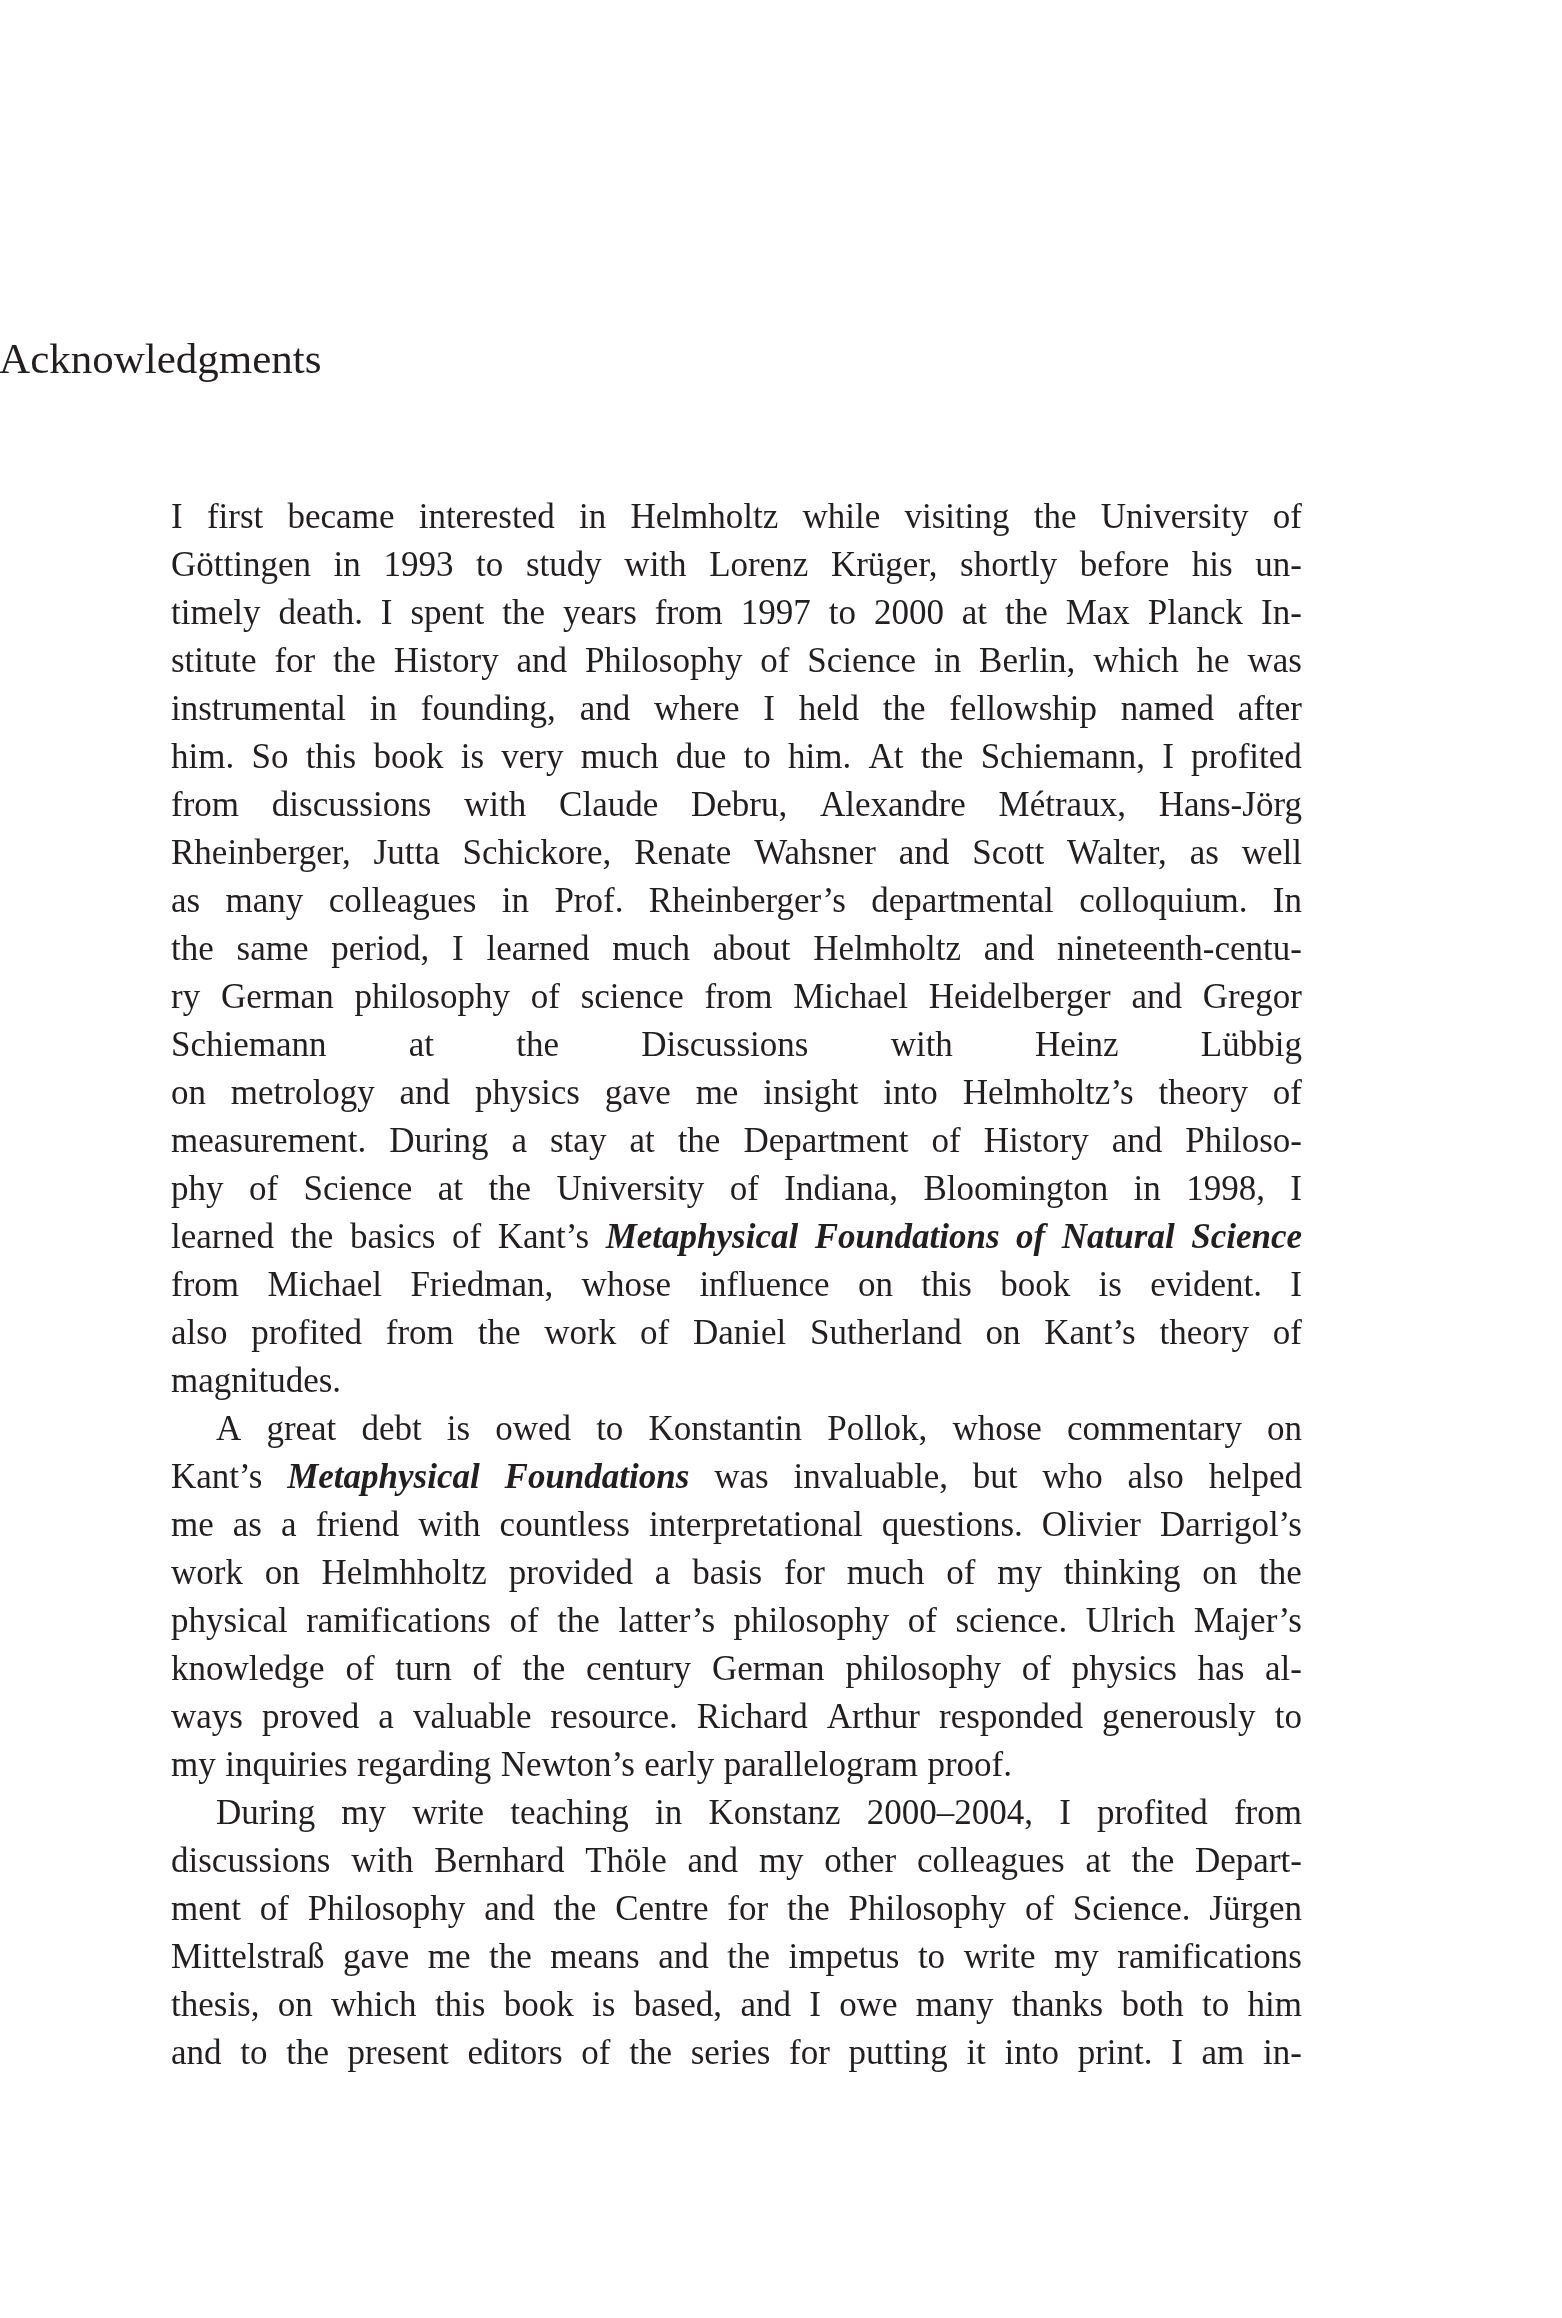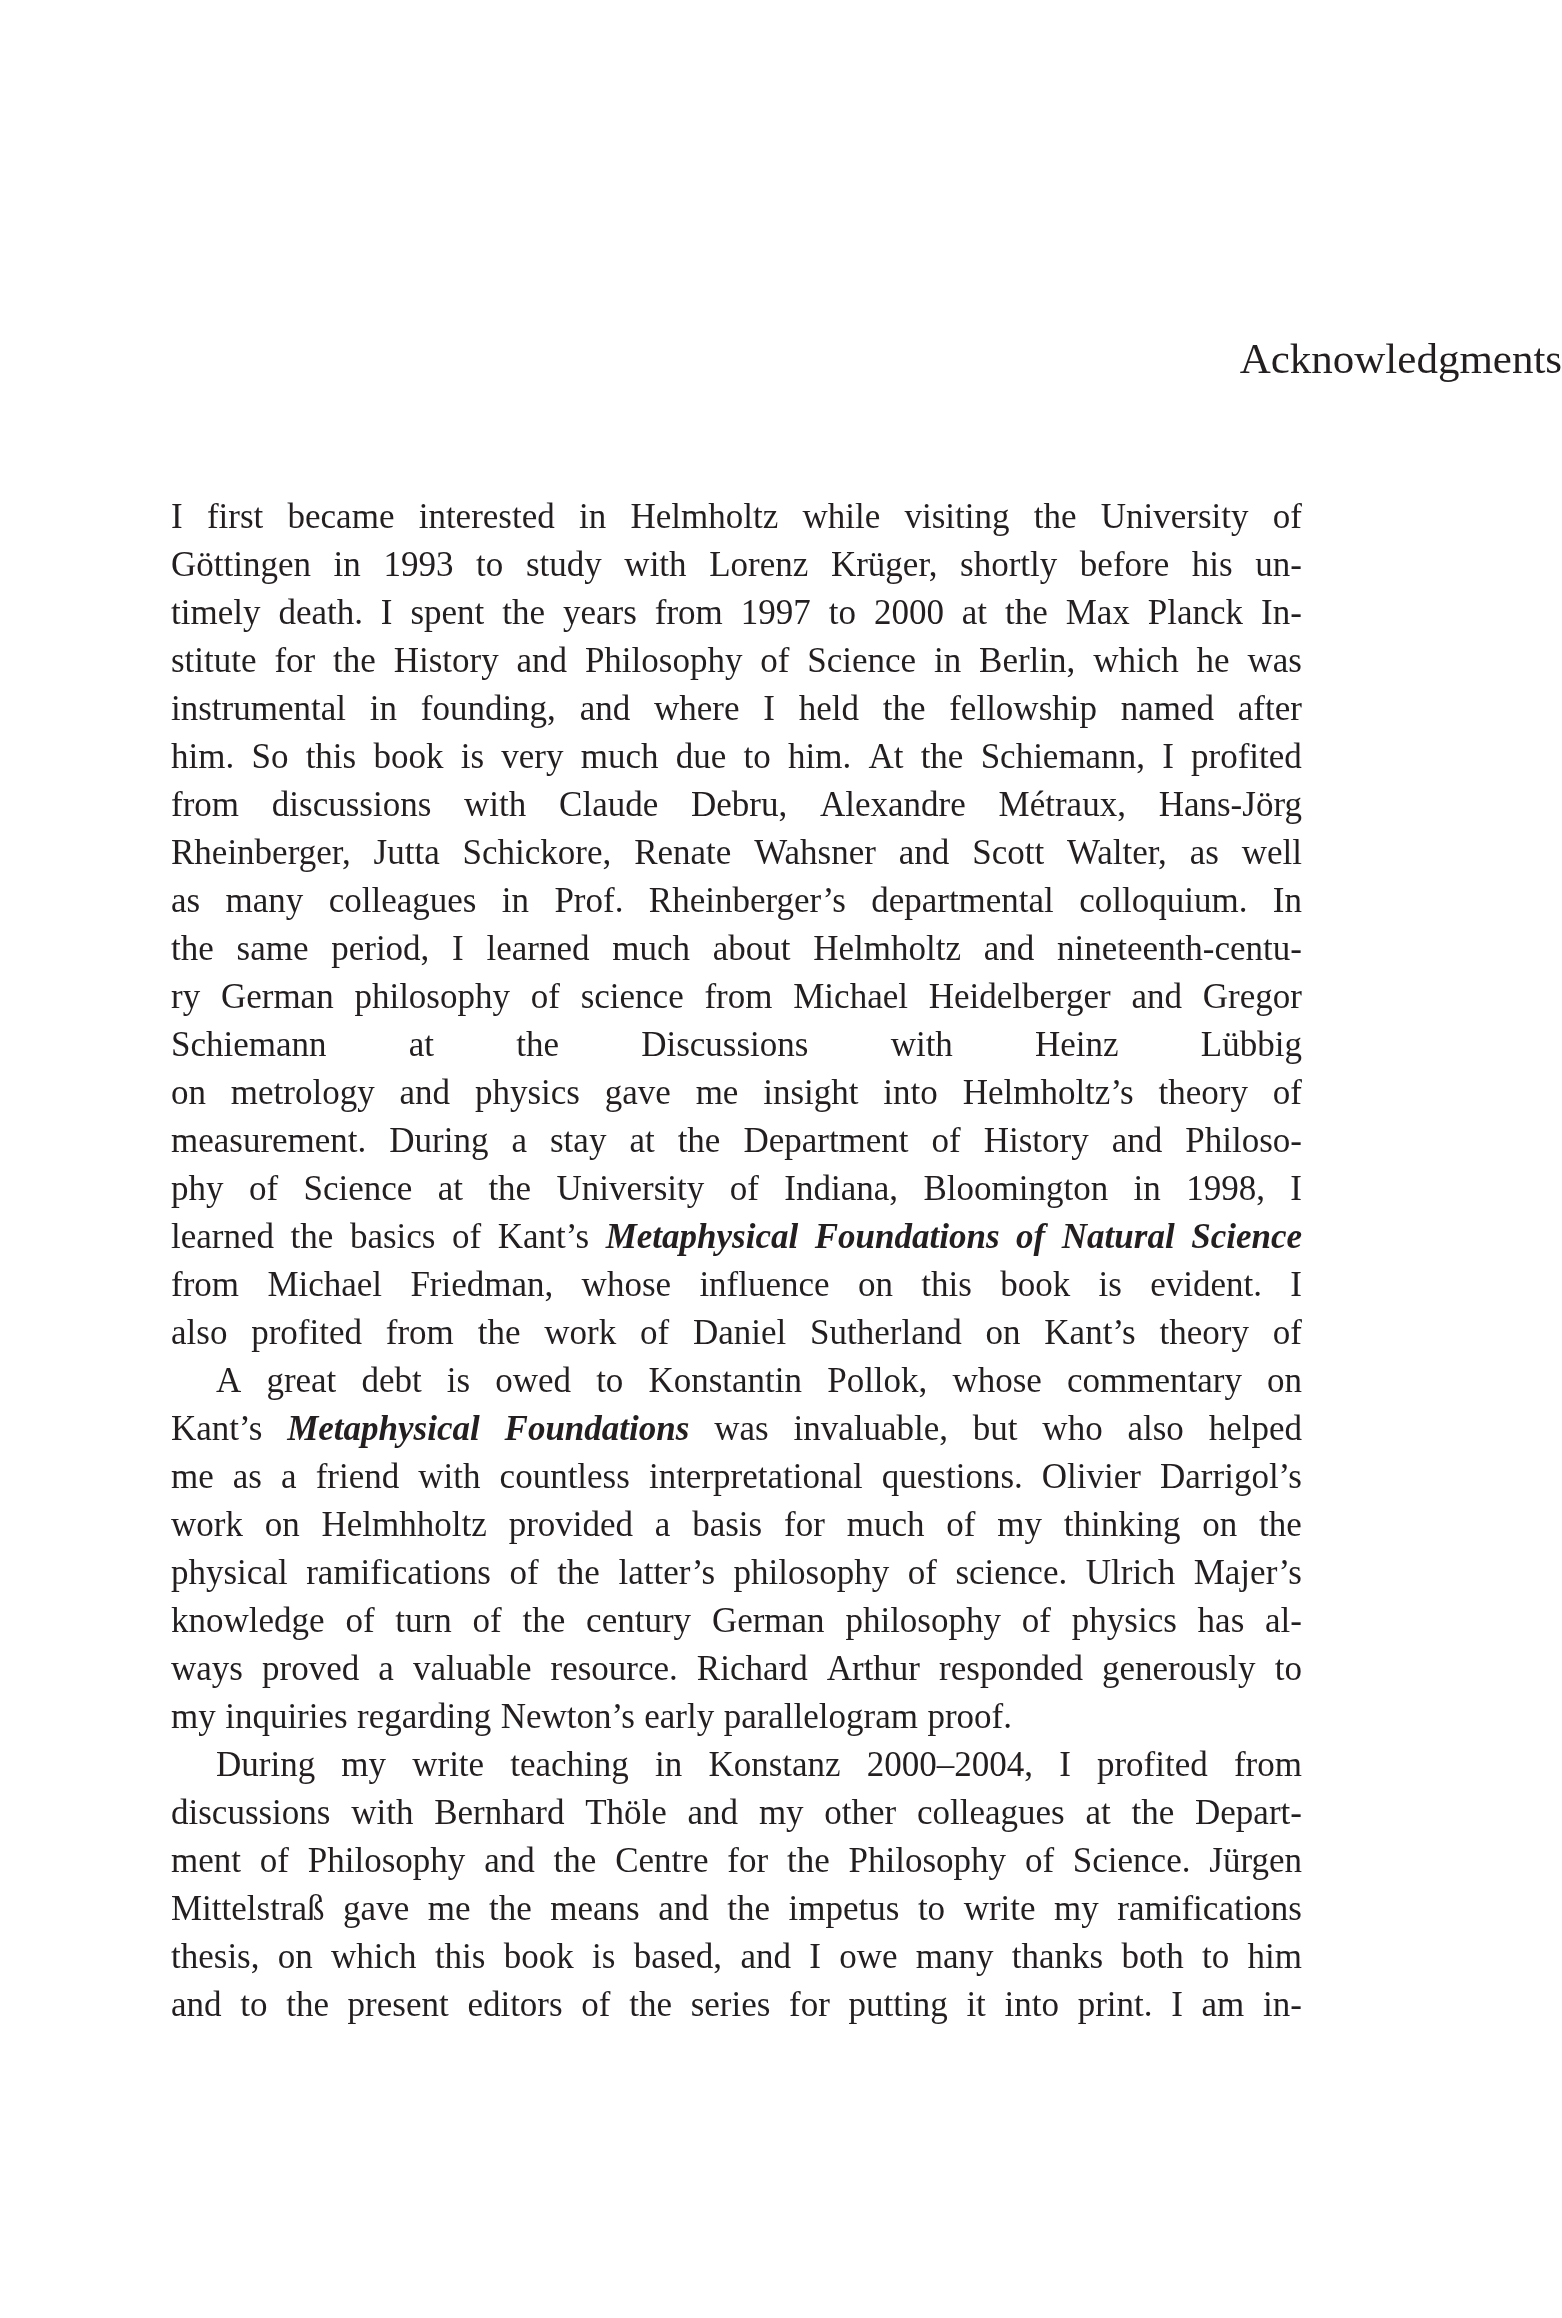--- a/index.html
+++ b/index.html
@@ -13,21 +13,21 @@
       position: relative;
       overflow: hidden;
       font-family: "Liberation Serif", "DejaVu Serif", serif;
       color: #231f20;
     }
     .page-title {
       position: absolute;
       left: 0;
       width: 100%;
       top: 337px;
-      text-align: right;
+      text-align: left;
       font-size: 43px;
       font-weight: normal;
       margin: 0;
       letter-spacing: 0px;
       line-height: 1;
       transform: translateX(-0.9px);
     }
     .body-text {
       position: absolute;
       left: 171px;
@@ -68,20 +68,21 @@
       <div class="jline"><span>as</span><span>many</span><span>colleagues</span><span>in</span><span>Prof.</span><span>Rheinberger’s</span><span>departmental</span><span>colloquium.</span><span>In</span></div>
       <div class="jline"><span>the</span><span>same</span><span>period,</span><span>I</span><span>learned</span><span>much</span><span>about</span><span>Helmholtz</span><span>and</span><span>nineteenth-centu-</span></div>
       <div class="jline"><span>ry</span><span>German</span><span>philosophy</span><span>of</span><span>science</span><span>from</span><span>Michael</span><span>Heidelberger</span><span>and</span><span>Gregor</span></div>
       <div class="jline"><span>Schiemann</span><span>at</span><span>the</span><span>Discussions</span><span>with</span><span>Heinz</span><span>Lübbig</span></div>
       <div class="jline"><span>on</span><span>metrology</span><span>and</span><span>physics</span><span>gave</span><span>me</span><span>insight</span><span>into</span><span>Helmholtz’s</span><span>theory</span><span>of</span></div>
       <div class="jline"><span>measurement.</span><span>During</span><span>a</span><span>stay</span><span>at</span><span>the</span><span>Department</span><span>of</span><span>History</span><span>and</span><span>Philoso-</span></div>
       <div class="jline"><span>phy</span><span>of</span><span>Science</span><span>at</span><span>the</span><span>University</span><span>of</span><span>Indiana,</span><span>Bloomington</span><span>in</span><span>1998,</span><span>I</span></div>
       <div class="jline"><span>learned</span><span>the</span><span>basics</span><span>of</span><span>Kant’s</span><em>Metaphysical</em><em>Foundations</em><em>of</em><em>Natural</em><em>Science</em></div>
       <div class="jline"><span>from</span><span>Michael</span><span>Friedman,</span><span>whose</span><span>influence</span><span>on</span><span>this</span><span>book</span><span>is</span><span>evident.</span><span>I</span></div>
       <div class="jline"><span>also</span><span>profited</span><span>from</span><span>the</span><span>work</span><span>of</span><span>Daniel</span><span>Sutherland</span><span>on</span><span>Kant’s</span><span>theory</span><span>of</span></div>
+      <div class="jline last"><span>magnitudes.</span></div>
     </div>
     <div>
       <div class="jline indent"><span>A</span><span>great</span><span>debt</span><span>is</span><span>owed</span><span>to</span><span>Konstantin</span><span>Pollok,</span><span>whose</span><span>commentary</span><span>on</span></div>
       <div class="jline"><span>Kant’s</span><em>Metaphysical</em><em>Foundations</em><span>was</span><span>invaluable,</span><span>but</span><span>who</span><span>also</span><span>helped</span></div>
       <div class="jline"><span>me</span><span>as</span><span>a</span><span>friend</span><span>with</span><span>countless</span><span>interpretational</span><span>questions.</span><span>Olivier</span><span>Darrigol’s</span></div>
       <div class="jline"><span>work</span><span>on</span><span>Helmhholtz</span><span>provided</span><span>a</span><span>basis</span><span>for</span><span>much</span><span>of</span><span>my</span><span>thinking</span><span>on</span><span>the</span></div>
       <div class="jline"><span>physical</span><span>ramifications</span><span>of</span><span>the</span><span>latter’s</span><span>philosophy</span><span>of</span><span>science.</span><span>Ulrich</span><span>Majer’s</span></div>
       <div class="jline"><span>knowledge</span><span>of</span><span>turn</span><span>of</span><span>the</span><span>century</span><span>German</span><span>philosophy</span><span>of</span><span>physics</span><span>has</span><span>al-</span></div>
       <div class="jline"><span>ways</span><span>proved</span><span>a</span><span>valuable</span><span>resource.</span><span>Richard</span><span>Arthur</span><span>responded</span><span>generously</span><span>to</span></div>
       <div class="jline last"><span>my</span><span>inquiries</span><span>regarding</span><span>Newton’s</span><span>early</span><span>parallelogram</span><span>proof.</span></div>

